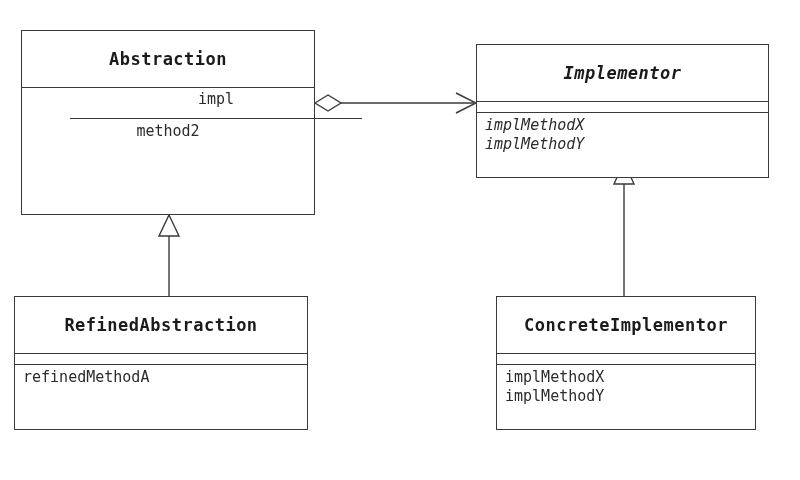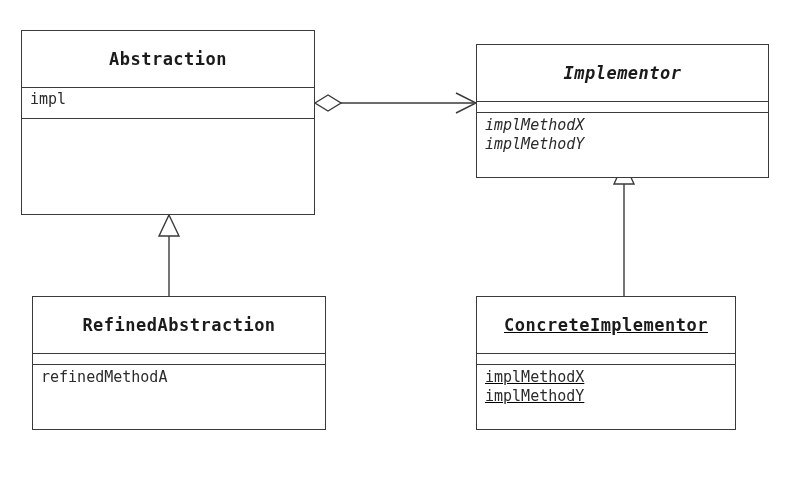--- a/index.html
+++ b/index.html
@@ -99,53 +99,54 @@
       <line x1="169" y1="235" x2="169" y2="296"></line>
       <polygon class="hollow" points="169,215 179,236 159,236"></polygon>
     </g>
 
     <g>
       <line x1="624" y1="183" x2="624" y2="296"></line>
       <polygon class="hollow" points="624,162 634,184 614,184"></polygon>
     </g>
   </svg>
 
-  <div class="uml-class" style="left:21px; top:30px; width:294px; height:185px;">
+  <div class="uml-class" style="left:21px; top:30px; width:294px; height:185px;text-align:center;">
     <div class="compartment comp-name" style="height:57px;">
       <span class="class-title">Abstraction</span>
     </div>
-    <div class="compartment comp-attrs" style="height:31px;">
+    <div class="compartment comp-attrs" style="height:31px;margin-left:48px;">
       <div class="member">impl</div>
     </div>
     <div class="compartment comp-ops">
+      <div class="member">method2</div>
     </div>
   </div>
 
   <div class="uml-class" style="left:476px; top:44px; width:293px; height:134px;">
     <div class="compartment comp-name" style="height:57px;">
       <span class="class-title abstract-title">Implementor</span>
     </div>
     <div class="compartment comp-attrs empty-comp"></div>
     <div class="compartment comp-ops">
       <div class="member abstract-member">implMethodX</div>
       <div class="member abstract-member">implMethodY</div>
     </div>
   </div>
 
-  <div class="uml-class" style="left:32px; top:296px; width:294px; height:134px;">
+  <div class="uml-class" style="left:14px; top:296px; width:294px; height:134px;">
     <div class="compartment comp-name" style="height:57px;">
       <span class="class-title">RefinedAbstraction</span>
     </div>
     <div class="compartment comp-attrs empty-comp"></div>
     <div class="compartment comp-ops">
       <div class="member">refinedMethodA</div>
     </div>
   </div>
 
-  <div class="uml-class" style="left:476px; top:296px; width:260px; height:134px;text-decoration:underline;">
+  <div class="uml-class" style="left:496px; top:296px; width:260px; height:134px;">
     <div class="compartment comp-name" style="height:57px;">
       <span class="class-title">ConcreteImplementor</span>
     </div>
     <div class="compartment comp-attrs empty-comp"></div>
     <div class="compartment comp-ops">
       <div class="member">implMethodX</div>
       <div class="member">implMethodY</div>
     </div>
   </div>
 

